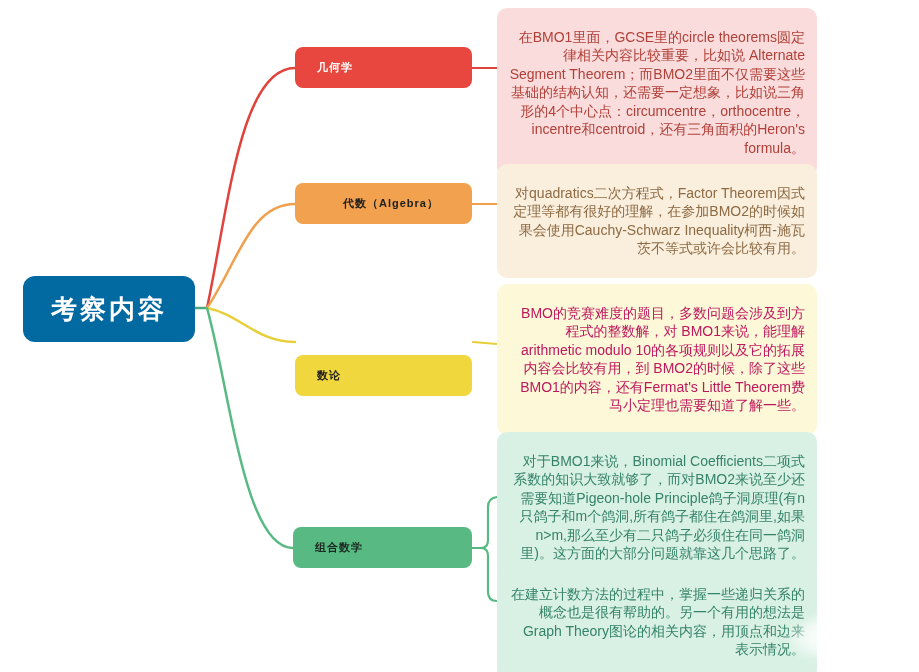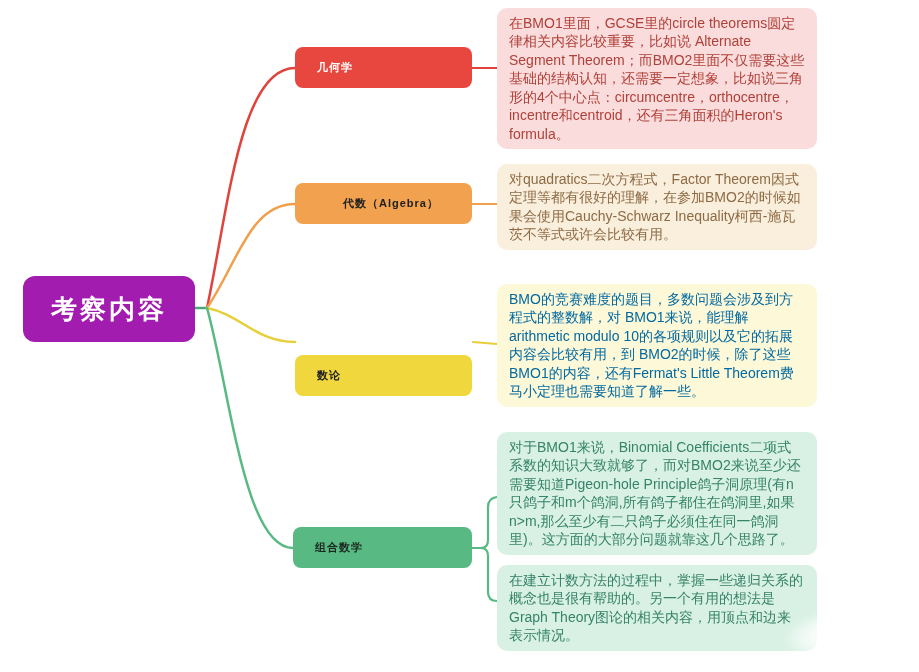--- a/index.html
+++ b/index.html
@@ -6,43 +6,43 @@
   html,body { background:#ffffff; }
   body { font-family:"Liberation Sans","DejaVu Sans",sans-serif; }
   .canvas {
     position:relative; width:919px; height:672px;
     background:#ffffff; overflow:hidden;
   }
   .links { position:absolute; left:0; top:0; width:919px; height:672px; z-index:1; }
 
   .root-node {
     position:absolute; left:23px; top:276px; width:172px; height:66px;
-    background:#a21caf; color:#ffffff; border-radius:12px;
+    background:#0369a1; color:#ffffff; border-radius:12px;
     display:flex; align-items:center; justify-content:center;
     font-size:26px; font-weight:bold; letter-spacing:3px; z-index:3;
   }
 
   .topic {
     position:absolute; width:177px; height:41px; border-radius:8px;
     display:flex; align-items:center; padding-left:22px;
     font-size:11px; font-weight:bold; letter-spacing:1px; z-index:3;
   }
   .topic-geometry { left:295px; top:47px;  background:#e8473f; color:#ffffff; }
   .topic-algebra  { left:295px; top:183px; background:#f2a24e; color:#202020;padding-left:48px; }
   .topic-number   { left:295px; top:321px; background:#f0d73e; color:#202020;margin-top:34px; }
   .topic-combin   { left:293px; top:527px; width:179px; background:#58ba82; color:#1c2b22; }
 
   .note {
     position:absolute; left:497px; width:320px; border-radius:10px;
-    padding:6px 12px; font-size:14px; line-height:1.32;
-    z-index:2; word-break:break-word; text-align:left;
+    padding:20px 12px; font-size:14px; line-height:1.32;
+    z-index:2; word-break:break-word; text-align:right;
   }
   .note-geometry { top:8px;   background:#fadcdd; color:#b04038; }
   .note-algebra  { top:164px; background:#faeedd; color:#8d6b44; }
-  .note-number   { top:284px; background:#fcf8d8; color:#0369a1; }
+  .note-number   { top:284px; background:#fcf8d8; color:#be185d; }
   .note-combin1  { top:432px; background:#d9f1e4; color:#35836a; }
   .note-combin2  { top:565px; background:#d9f1e4; color:#35836a; }
 
   .watermark {
     position:absolute; left:785px; top:608px; width:130px; height:52px;
     background:radial-gradient(ellipse at center, rgba(255,255,255,0.97) 0%, rgba(255,255,255,0.75) 45%, rgba(255,255,255,0) 75%);
     filter:blur(2px); transform:rotate(-6deg); z-index:4; pointer-events:none;
   }
 </style>
 </head>

